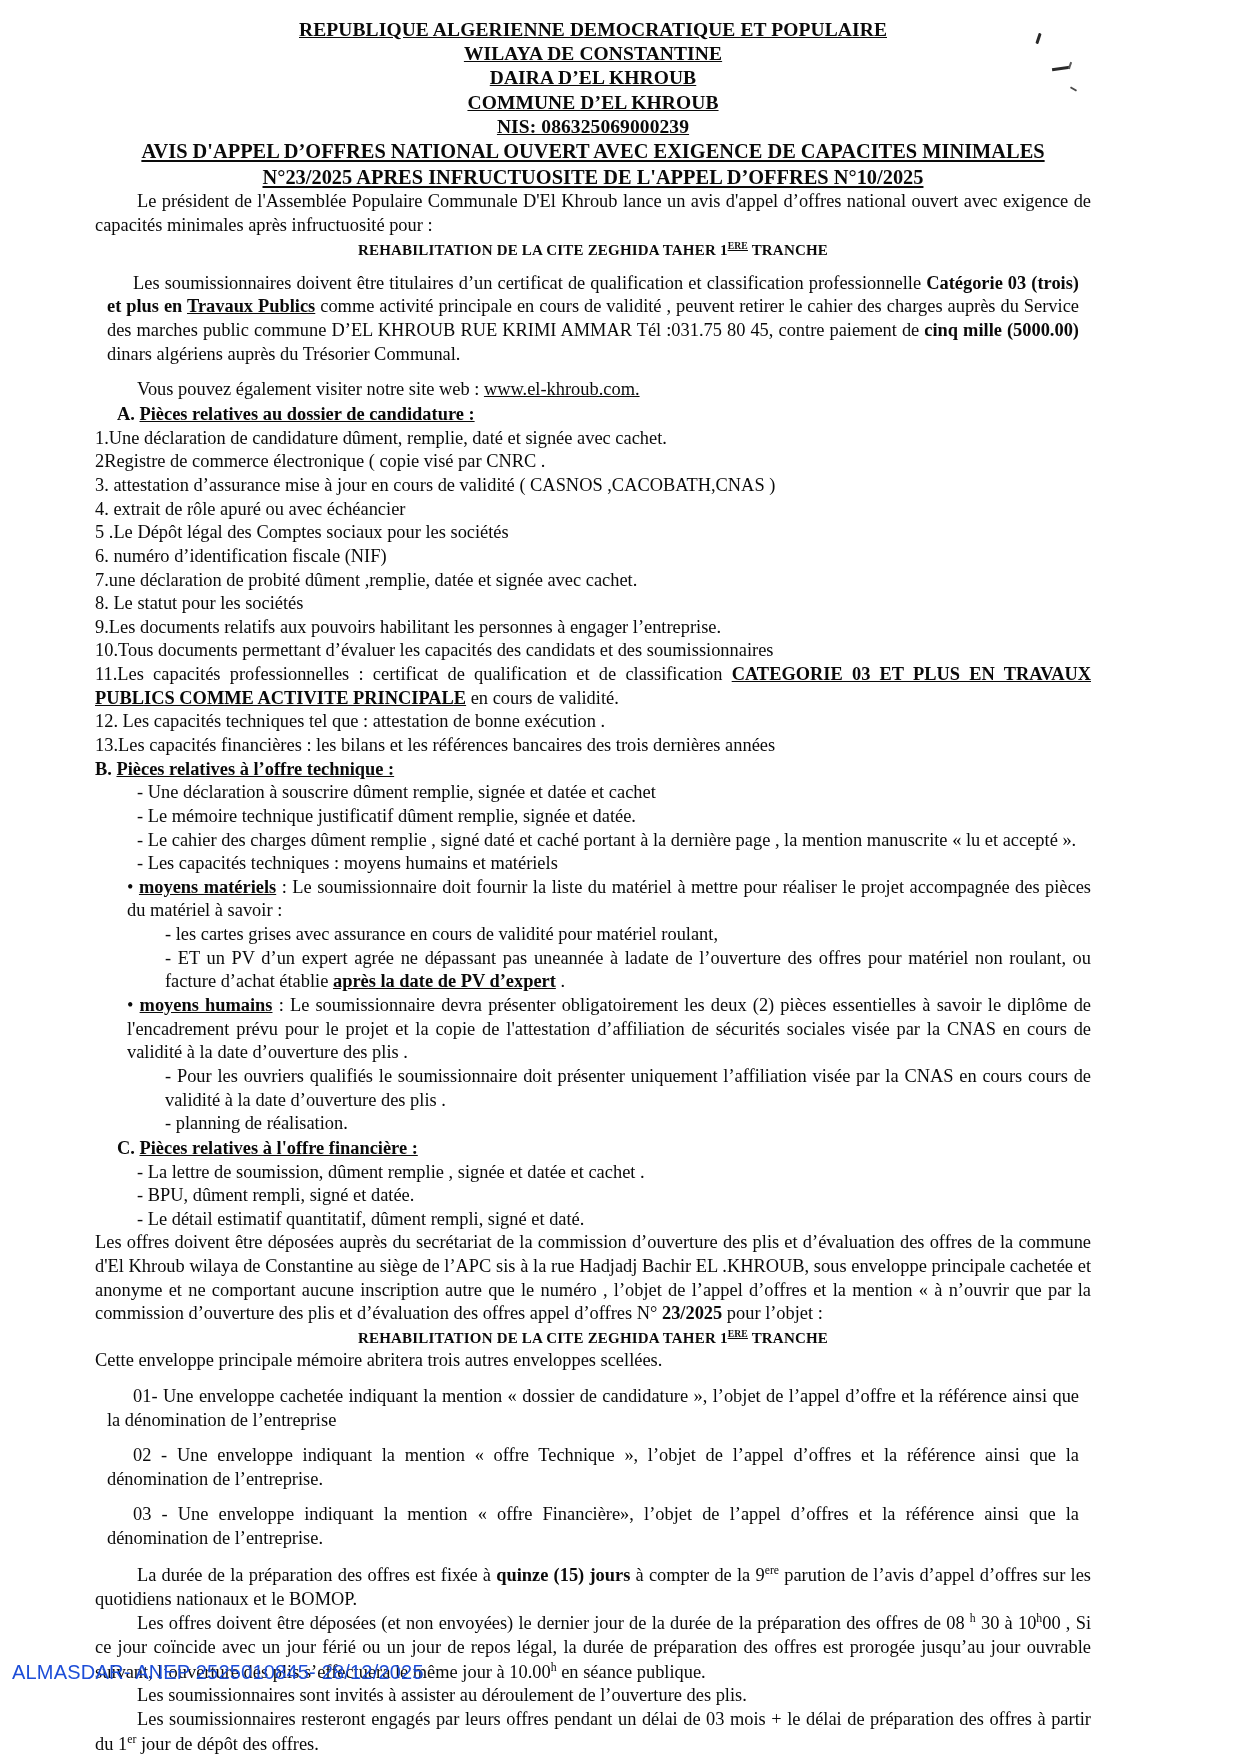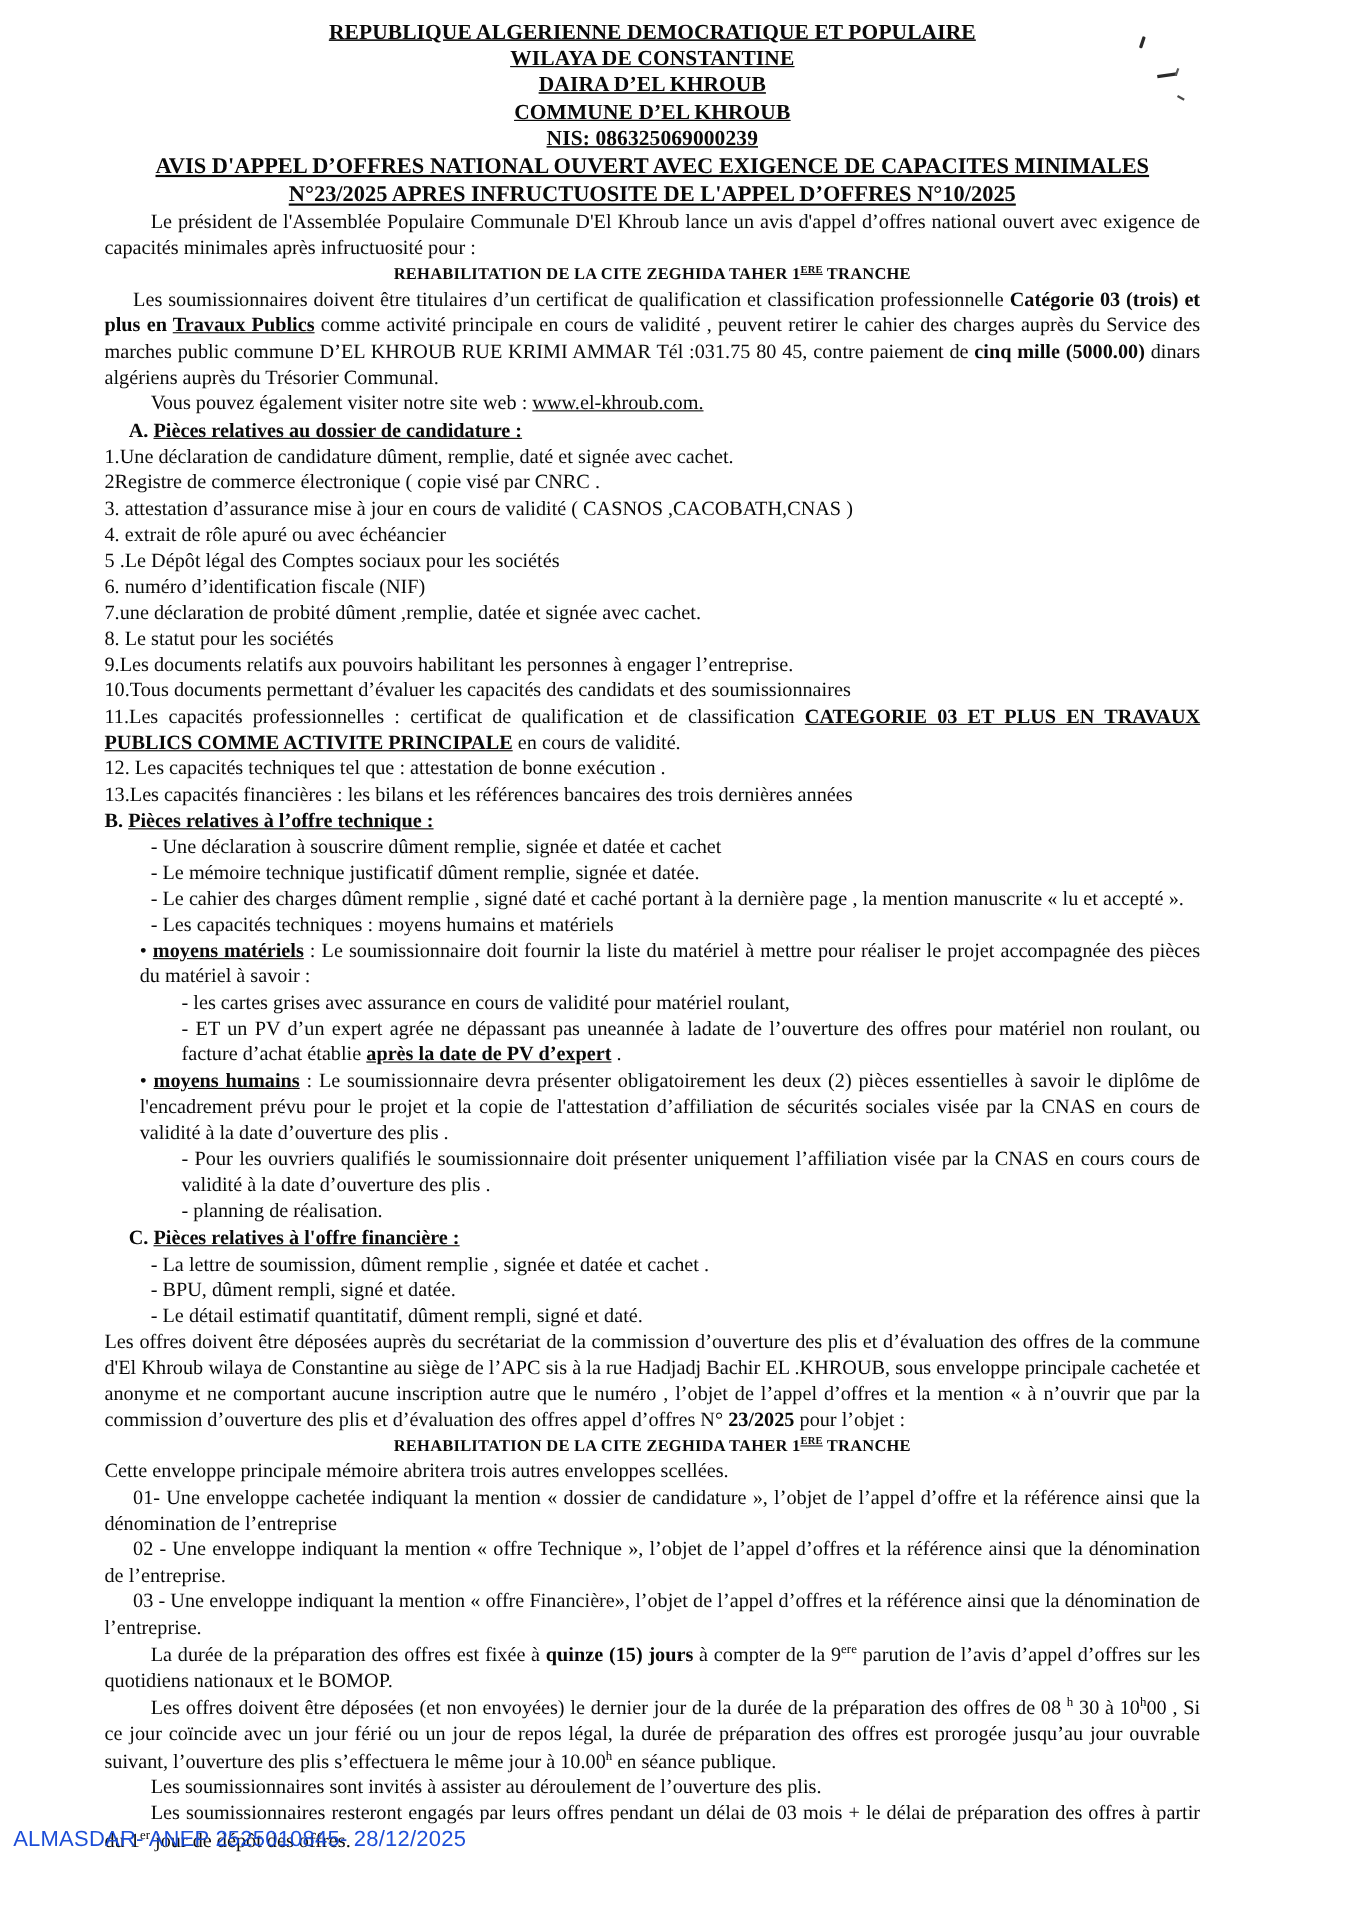--- a/index.html
+++ b/index.html
@@ -30,21 +30,20 @@
   }
   .u   { text-decoration: underline; }
   .b   { font-weight: bold; }
   .hdr-line {
     text-align: center;
     font-weight: bold;
     font-size: 19.5px;
     letter-spacing: 0.1px;
     line-height: 1.24;
     white-space: nowrap;
-    text-decoration: underline;
   }
   .hdr-line span.u { text-decoration: underline; }
   .title-big {
     text-align: center;
     font-weight: bold;
     font-size: 20.4px;
     line-height: 1.26;
     white-space: nowrap;
   }
   .proj-title {
@@ -69,21 +68,21 @@
   }
   p.para {
     margin: 0;
     text-indent: 0;
   }
   p.ind {
     margin: 0;
     text-indent: 42px;
   }
   p.ind-sm {
-    margin: 0;
+    margin: 12px;
     text-indent: 26px;
   }
   .sec-head {
     margin: 1px 0 0 0;
     text-indent: 22px;
     font-weight: bold;
   }
   .sec-head .lbl { font-weight: bold; }
   .li {
     margin: 0;

